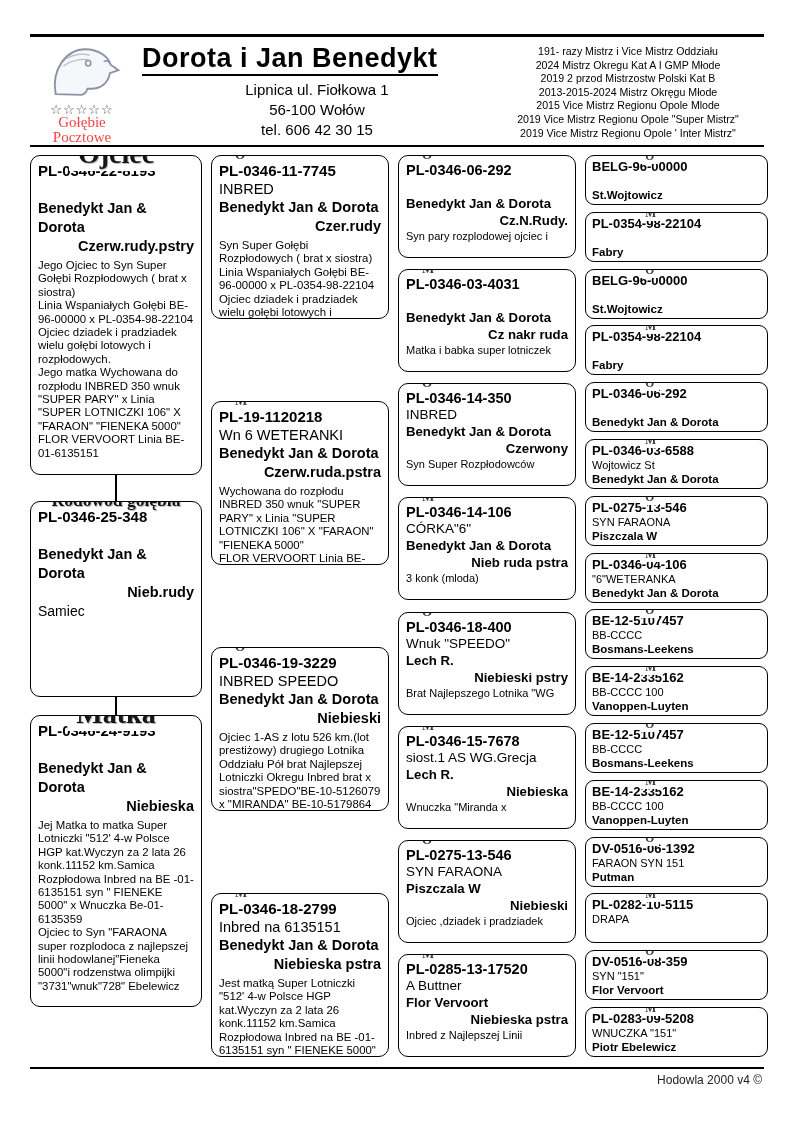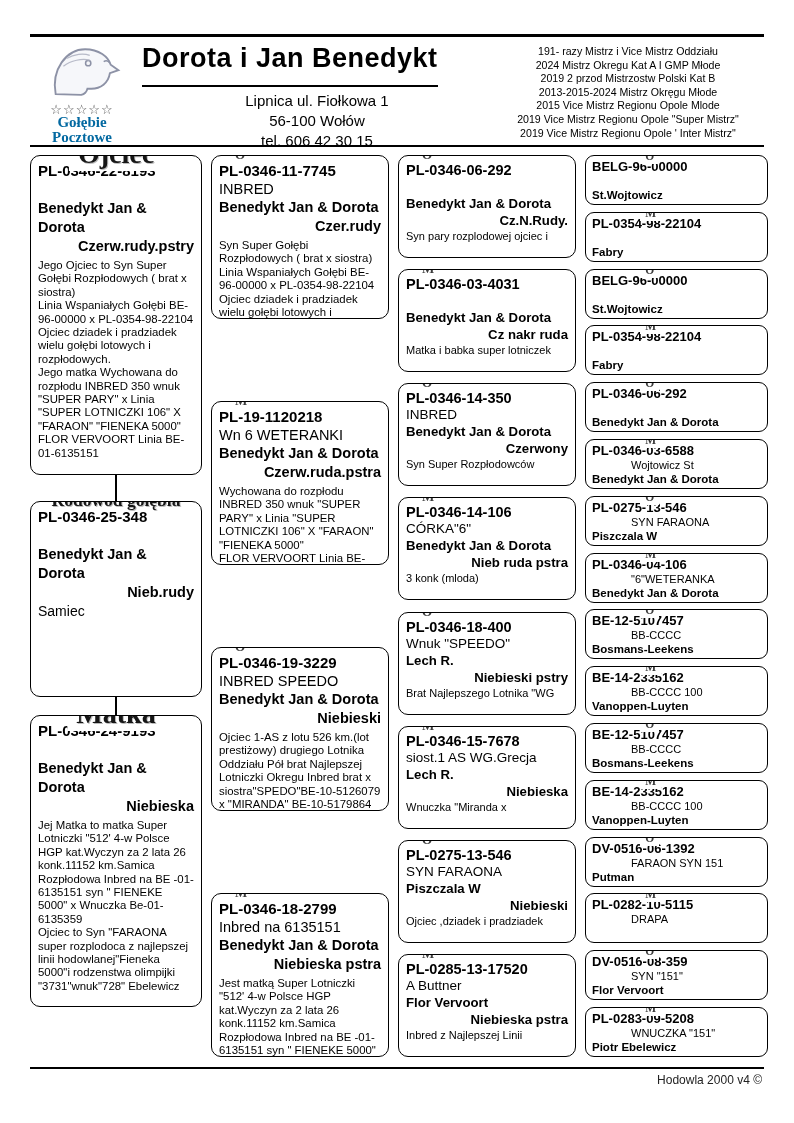--- a/index.html
+++ b/index.html
@@ -7,23 +7,23 @@
   .page{padding:34px 30px 0 30px;box-sizing:border-box;}
   .rule-top{height:3px;background:#000;}
   .rule-mid{height:2px;background:#000;}
   .rule-bot{height:2px;background:#000;}
 
   
   .header{display:flex;align-items:flex-start;padding:6px 0 4px 4px;height:108px;box-sizing:border-box;}
   .logo{width:96px;flex:0 0 96px;text-align:center;color:#7d8296;}
   .logo svg{display:block;margin:0 auto;}
   .logo .stars{font-size:13px;letter-spacing:1px;color:#555;line-height:10px;}
-  .logo .orgname{font-family:"Liberation Serif",serif;font-weight:bold;font-size:15px;color:#0369a1;line-height:15px;}
+  .logo .orgname{font-family:"Liberation Serif",serif;font-weight:normal;font-size:15px;color:#ef4444;line-height:15px;}
   .headmain{flex:1;padding-left:12px;}
-  .title{display:inline-block;font-size:27px;font-weight:bold;letter-spacing:.5px;border-bottom:2.5px solid #000;padding-bottom:12px;line-height:30px;}
+  .title{display:inline-block;font-size:27px;font-weight:bold;letter-spacing:.5px;border-bottom:2.5px solid #000;padding-bottom:1px;line-height:30px;}
   .addr{font-size:15px;line-height:20px;margin-top:4px;text-align:center;}
   .ach{width:272px;flex:0 0 272px;text-align:center;font-size:10.6px;line-height:13.6px;padding-top:2px;}
 
   
   .pedigree{display:flex;gap:9px;height:902px;margin-top:8px;position:relative;}
   .col{display:flex;flex-direction:column;justify-content:space-between;}
   .c1{width:172px;flex:0 0 172px;justify-content:flex-start;}
   .c2{width:178px;flex:0 0 178px;}
   .c3{width:178px;flex:0 0 178px;}
   .c4{width:183px;flex:0 0 183px;}
@@ -43,21 +43,21 @@
   .plain{font-size:14px;line-height:18px;}
   .note{font-size:11.4px;line-height:13.4px;margin-top:3px;white-space:pre-line;}
 
   .c3 .ring{font-size:14.5px;line-height:18px;}
   .c3 .name{font-size:13.5px;line-height:16px;min-height:16px;}
   .c3 .owner,.c3 .colorline{font-size:13.2px;line-height:17px;}
   .c3 .note{font-size:11px;line-height:12.5px;margin-top:1px;}
 
   .c4 .box{padding:3px 6px;border-radius:9px;}
   .ring4{font-weight:bold;font-size:13px;line-height:16px;}
-  .name4{font-size:11px;line-height:13px;min-height:13px;margin-left:39px;}
+  .name4{font-size:11px;line-height:13px;min-height:13px;}
   .owner4{font-weight:bold;font-size:11.5px;line-height:14px;}
 
   .bx-father{height:320px;}
   .bx-subject{height:196px;}
   .bx-mother{height:292px;}
   .vline{width:2px;background:#000;margin:0 auto;flex:0 0 auto;}
   .vl1{height:26px;}
   .vl2{height:18px;}
   .c2 .box{height:164px;}
   .c3 .box{height:103px;}

